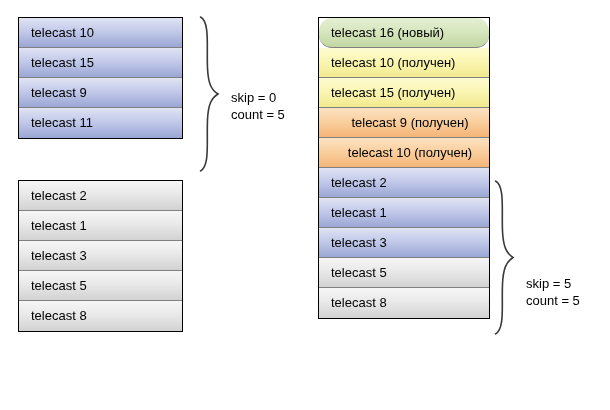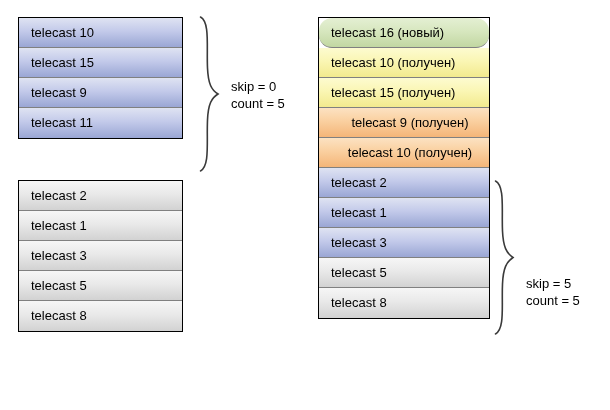--- a/index.html
+++ b/index.html
@@ -58,21 +58,21 @@
   #brace-bottom { left: 493px; top: 180px; width: 26px; height: 155px; }
 
   
   .annotation {
     position: absolute;
     font-size: 13px;
     color: #000000;
     line-height: 17px;
     white-space: nowrap;
   }
-  #annotation-top    { left: 231px; top: 78px; }
+  #annotation-top    { left: 231px; top: 89px; }
   #annotation-bottom { left: 526px; top: 239px; margin-top: 36px; }
 </style>
 </head>
 <body>
 
 <div id="canvas">
 
   <div class="stack" id="stack-left-top">
       <div class="row c-blue">telecast 10</div>
       <div class="row c-blue">telecast 15</div>

